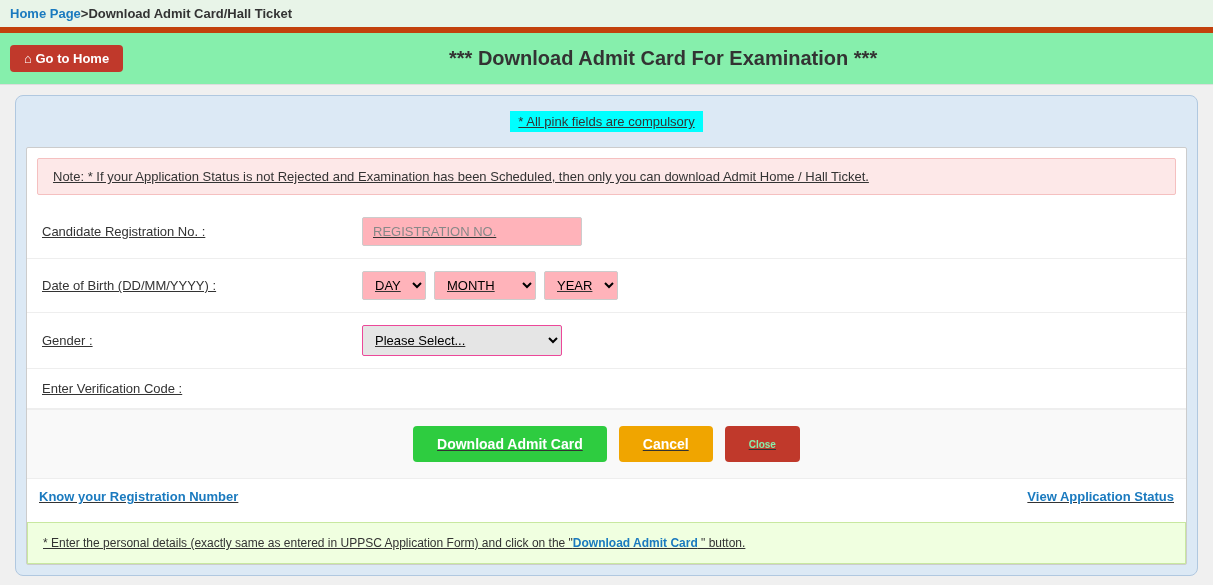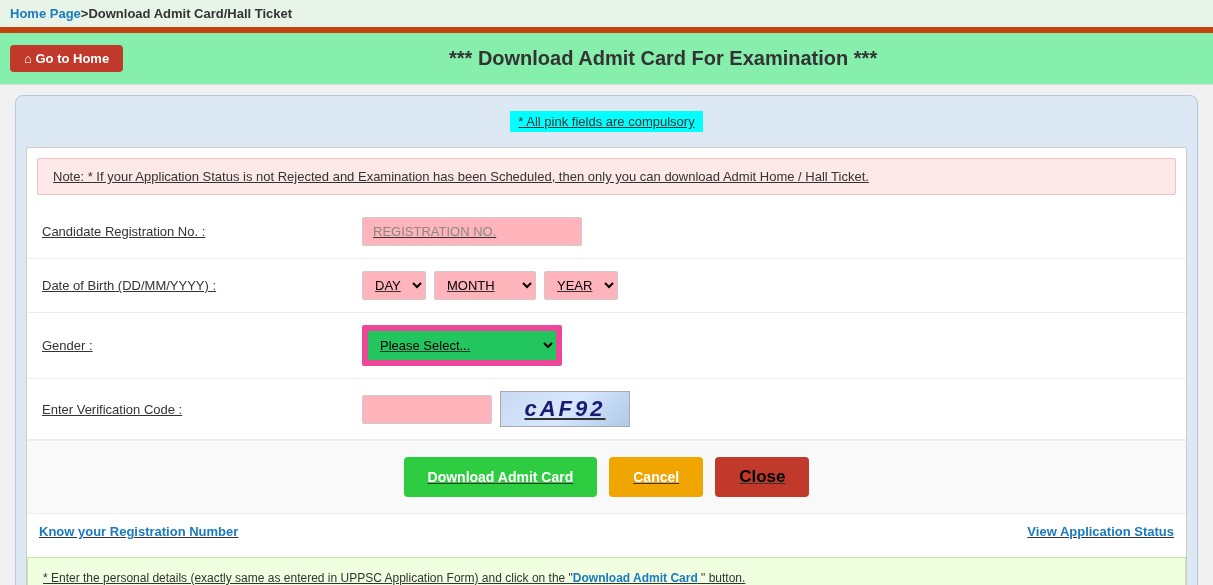--- a/index.html
+++ b/index.html
@@ -106,22 +106,22 @@
     .pink-select {
       background: #ffb3ba;
       border: 1px solid #ccc;
       padding: 5px 8px;
       font-size: 13px;
       border-radius: 2px;
       cursor: pointer;
     }
 
     .gender-select {
-      background: #22c55e;
-      border: 6px solid #ec4899;
+      background: #e5e5e5;
+      border: 1px solid #ec4899;
       padding: 6px 8px;
       width: 200px;
       font-size: 13px;
       border-radius: 2px;
       cursor: pointer;
     }
 
     .captcha-input {
       background: #ffb3ba;
       border: 1px solid #ccc;
@@ -172,24 +172,24 @@
       color: white;
       border: none;
       padding: 10px 24px;
       font-size: 14px;
       font-weight: bold;
       border-radius: 4px;
       cursor: pointer;
     }
     .btn-close {
       background: #c0392b;
-      color: #000000;
+      color: #86efac;
       border: none;
       padding: 10px 24px;
-      font-size: 17px;
+      font-size: 10px;
       font-weight: bold;
       border-radius: 4px;
       cursor: pointer;
     }
 
     .footer-links {
       display: flex;
       justify-content: space-between;
       padding: 10px 12px;
       background: white;
@@ -284,26 +284,20 @@
           <option>Please Select...</option>
           <option>Male</option>
           <option>Female</option>
           <option>Transgender</option>
         </select>
       </div>
     </div>
 
     <div class="form-row">
       <div class="form-label">Enter Verification Code :</div>
-      <div class="form-field">
-        <input class="captcha-input" type="text" style="">
-        <div class="captcha-img">
-          <span>cAF92</span>
-        </div>
-      </div>
     </div>
 
     <div class="button-row">
       <button class="btn-download">Download Admit Card</button>
       <button class="btn-cancel">Cancel</button>
       <button class="btn-close">Close</button>
     </div>
 
     <div class="footer-links">
       <a href="#">Know your Registration Number</a>

